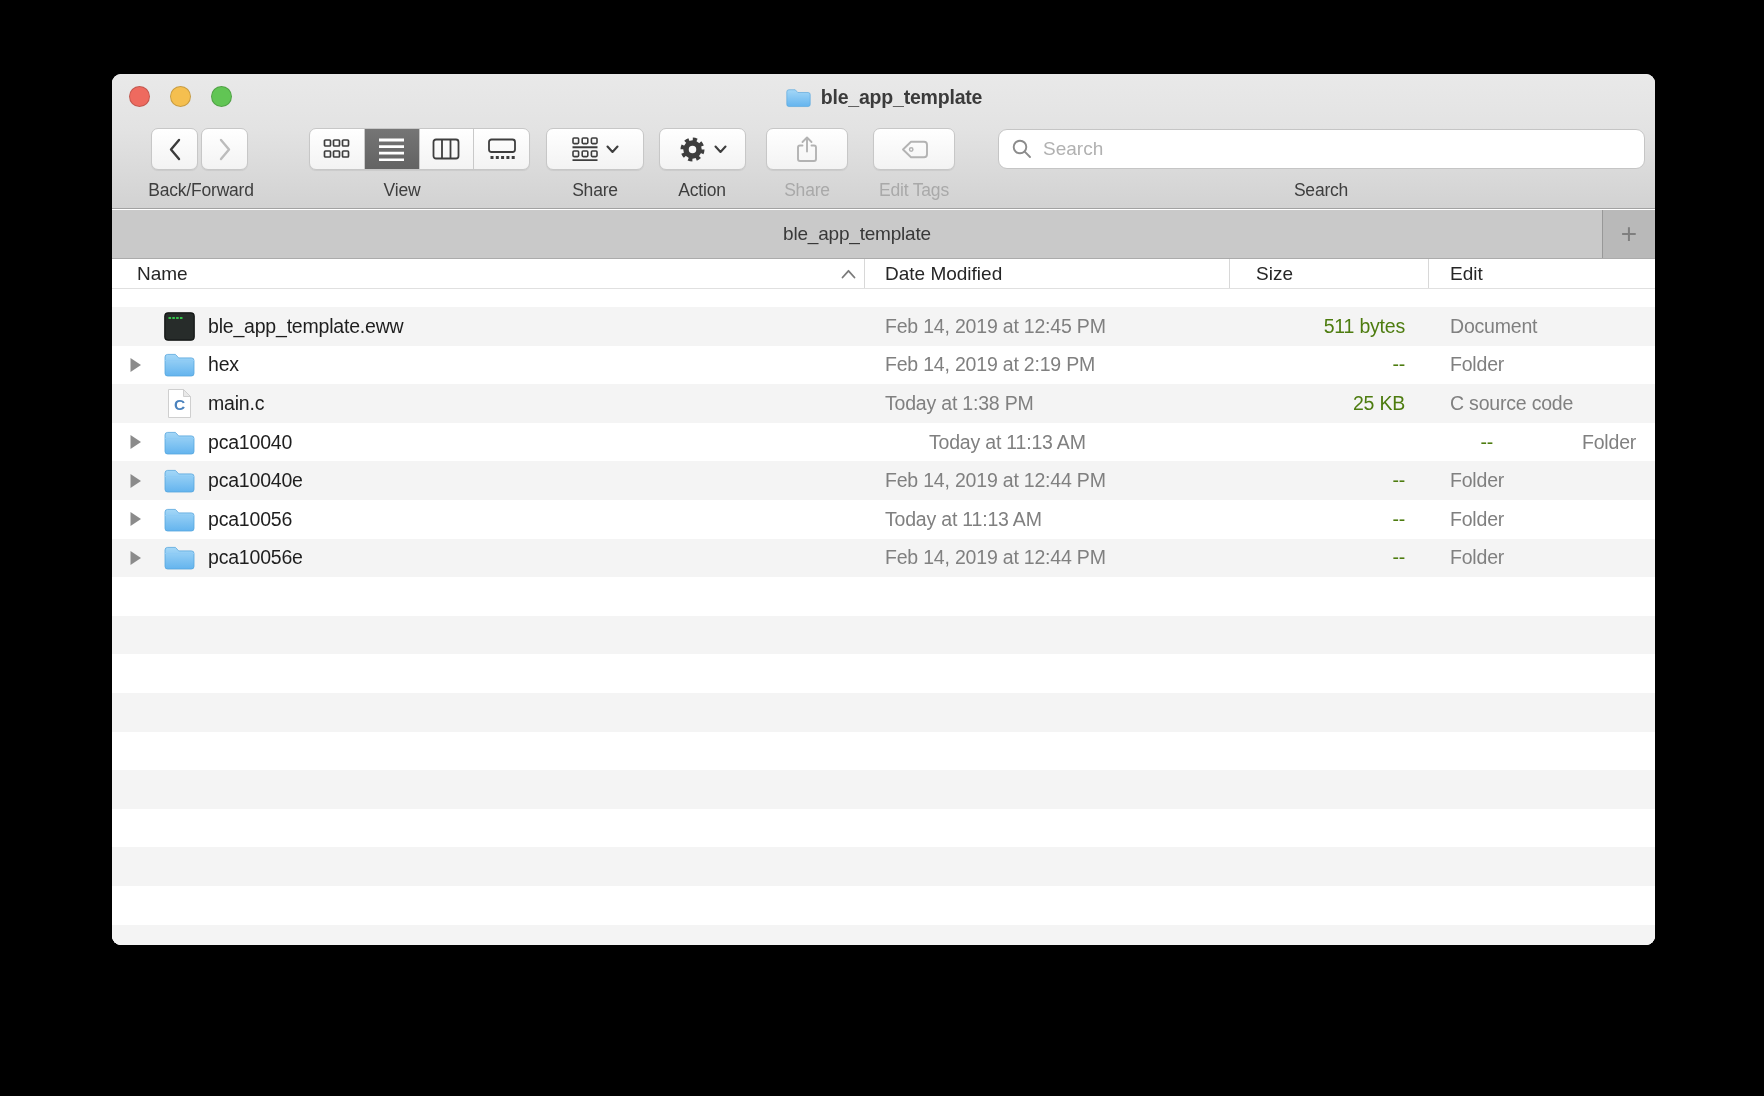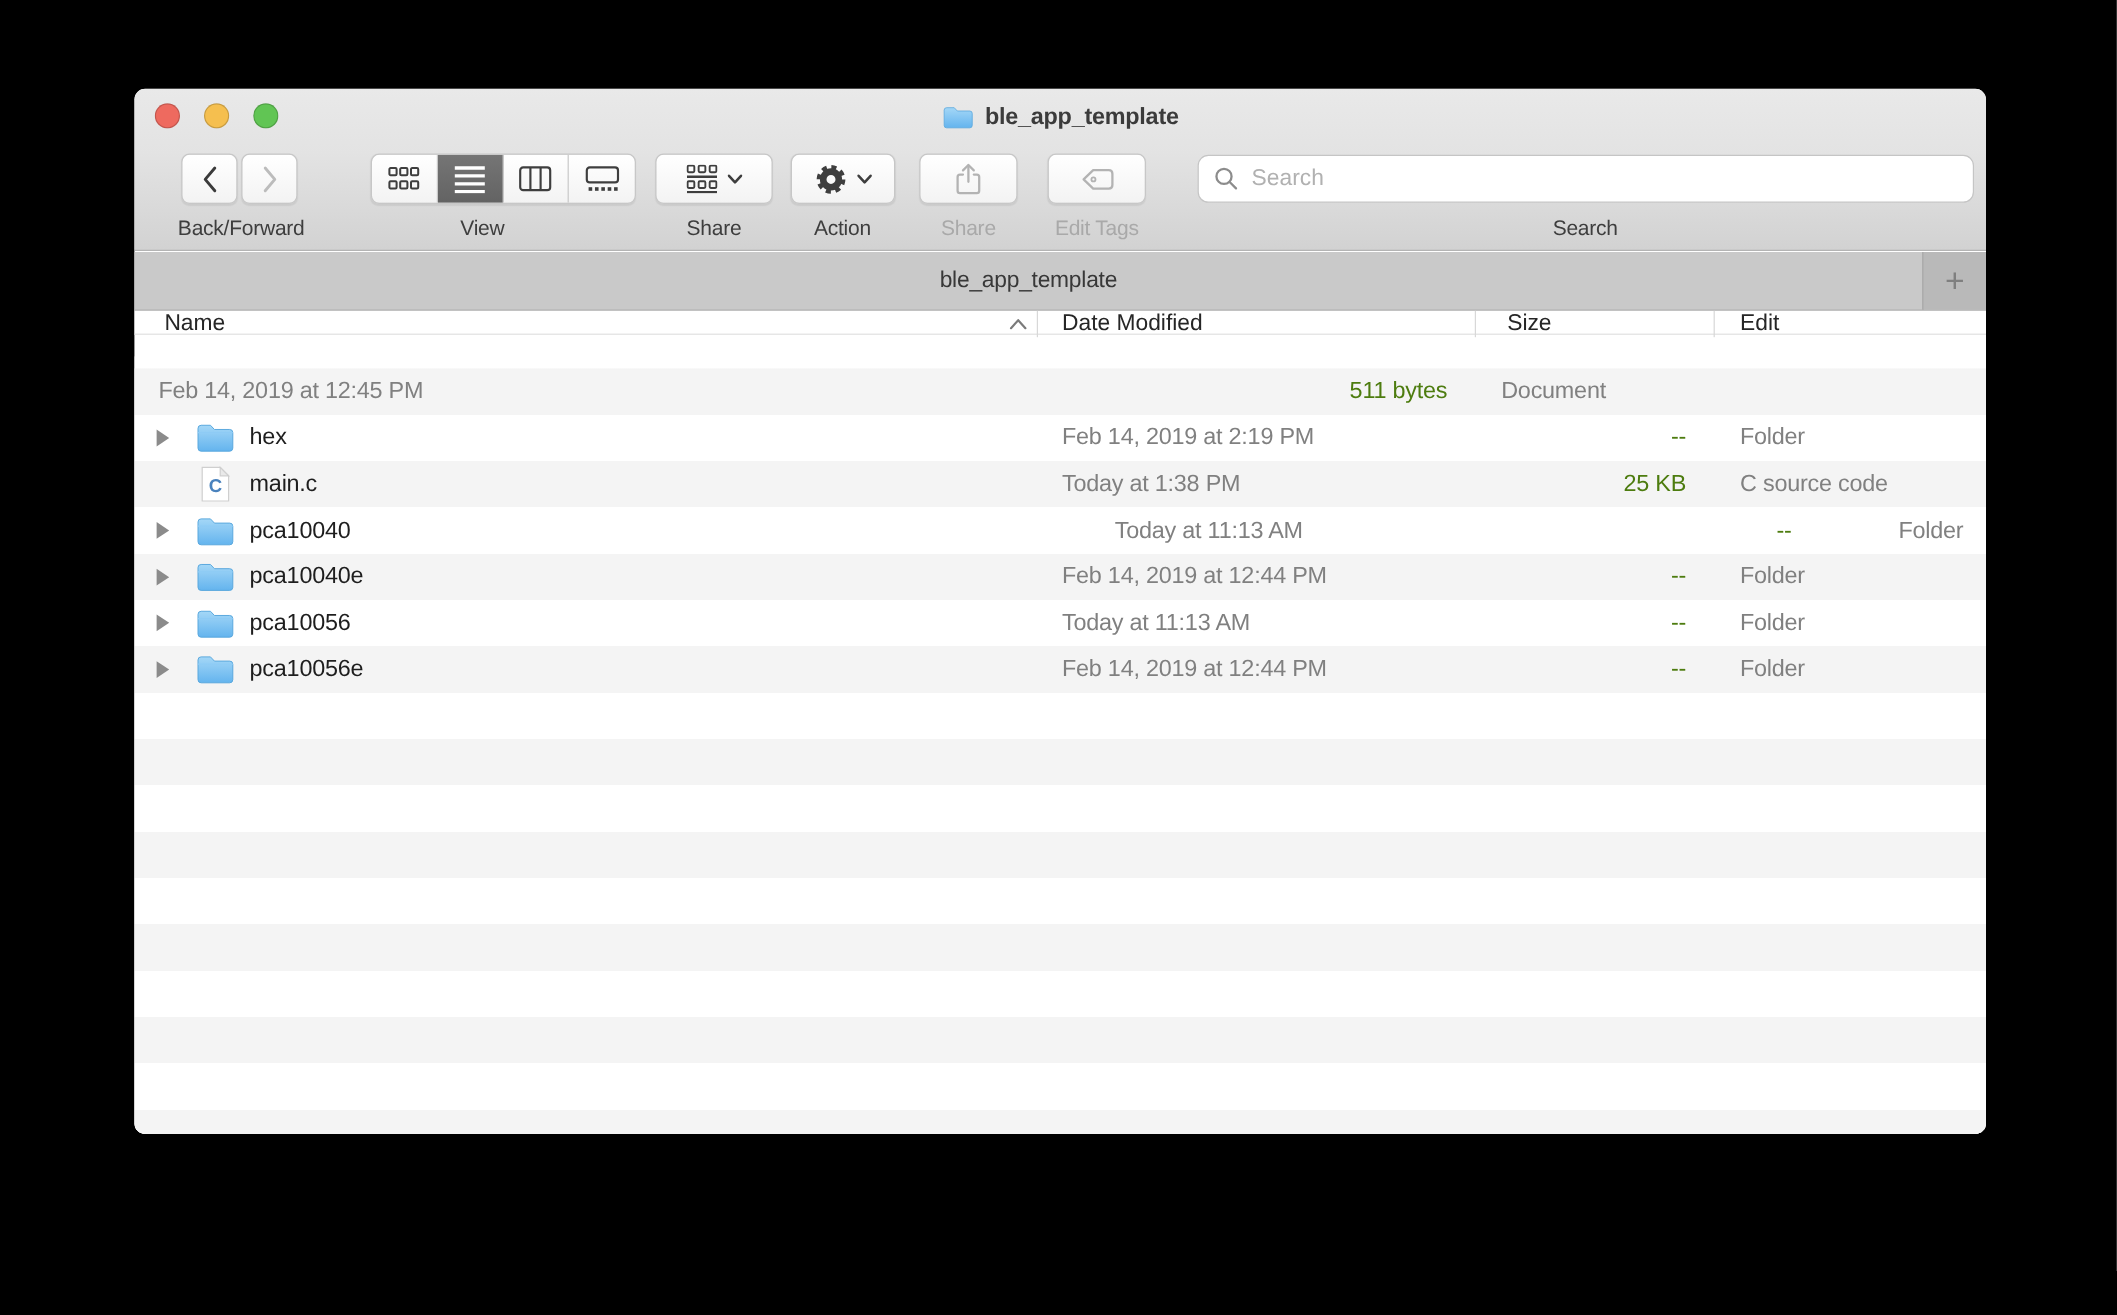--- a/index.html
+++ b/index.html
@@ -54,21 +54,21 @@
   }
   .search-field input::placeholder{color:#b1b1b1;}
   
   .tabbar{position:absolute;left:0;top:136px;width:100%;height:49px;background:#c9c9c9;border-bottom:1px solid #ababab;box-sizing:border-box;display:flex;}
   .tab-active{flex:1;display:flex;align-items:center;justify-content:center;border-right:1px solid #989898;box-sizing:border-box;}
   .tab-title{font-size:19px;color:#383838;letter-spacing:-.2px;}
   .tab-new{width:52px;background:#b9b9b9;display:flex;align-items:center;justify-content:center;
     font-size:28px;font-weight:300;color:#7f7f7f;line-height:1;}
   
   .list-header{
-    position:absolute;left:0;top:185px;width:100%;height:20px;background:#fff;
+    position:absolute;left:0;top:185px;width:100%;height:30px;background:#fff;
     display:grid;grid-template-columns:753px 365px 199px 1fr;align-items:center;
     border-bottom:1px solid #e0e0e0;box-sizing:border-box;
     font-size:19px;color:#262626;
   }
   .hcell{height:100%;display:flex;align-items:center;box-sizing:border-box;position:relative;}
   .hcell.c-name{padding-left:25px;border-right:1px solid #d8d8d8;}
   .hcell.c-date{padding-left:20px;border-right:1px solid #d8d8d8;}
   .hcell.c-size{padding-left:26px;border-right:1px solid #d8d8d8;}
   .hcell.c-kind{padding-left:21px;}
   .sort-ind{position:absolute;right:8px;top:50%;transform:translateY(-50%);}
@@ -264,20 +264,37 @@
       <span>Size</span>
     </div>
     <div class="hcell c-kind">
       <span>Edit</span>
     </div>
   </div>
 
   <div class="list-body">
     <div class="stripes"></div>
   <div class="file-row" style="top: 10px;">
+    <div class="cell-name">
+
+      <span class="icon-box">
+
+        <svg width="31" height="29" viewBox="0 0 31 29">
+          <rect x="0.8" y="0.8" width="29.4" height="27.4" rx="3.4" fill="#272c2a" stroke="#101312" stroke-width="1.2"></rect>
+          <g fill="#35c24a">
+            <rect x="4.5" y="5" width="2.6" height="2"></rect>
+                <rect x="8.3" y="5" width="2.6" height="2"></rect>
+            <rect x="12.1" y="5" width="2.6" height="2"></rect>
+                <rect x="15.9" y="5" width="2.6" height="2"></rect>
+          </g>
+        </svg>
+
+      </span>
+      <span class="fname">ble_app_template.eww</span>
+    </div>
     <div class="cell-date">Feb 14, 2019 at 12:45 PM</div>
     <div class="cell-size">511 bytes</div>
     <div class="cell-kind">Document</div>
   </div>
       <div class="file-row" style="top: 48.6px;">
     <div class="cell-name">
       <span class="disc">
         <svg width="12" height="15" viewBox="0 0 12 15">
               <polygon points="0.5,0.5 11,7.5 0.5,14.5" fill="#8b8b8b"></polygon>
             </svg>

